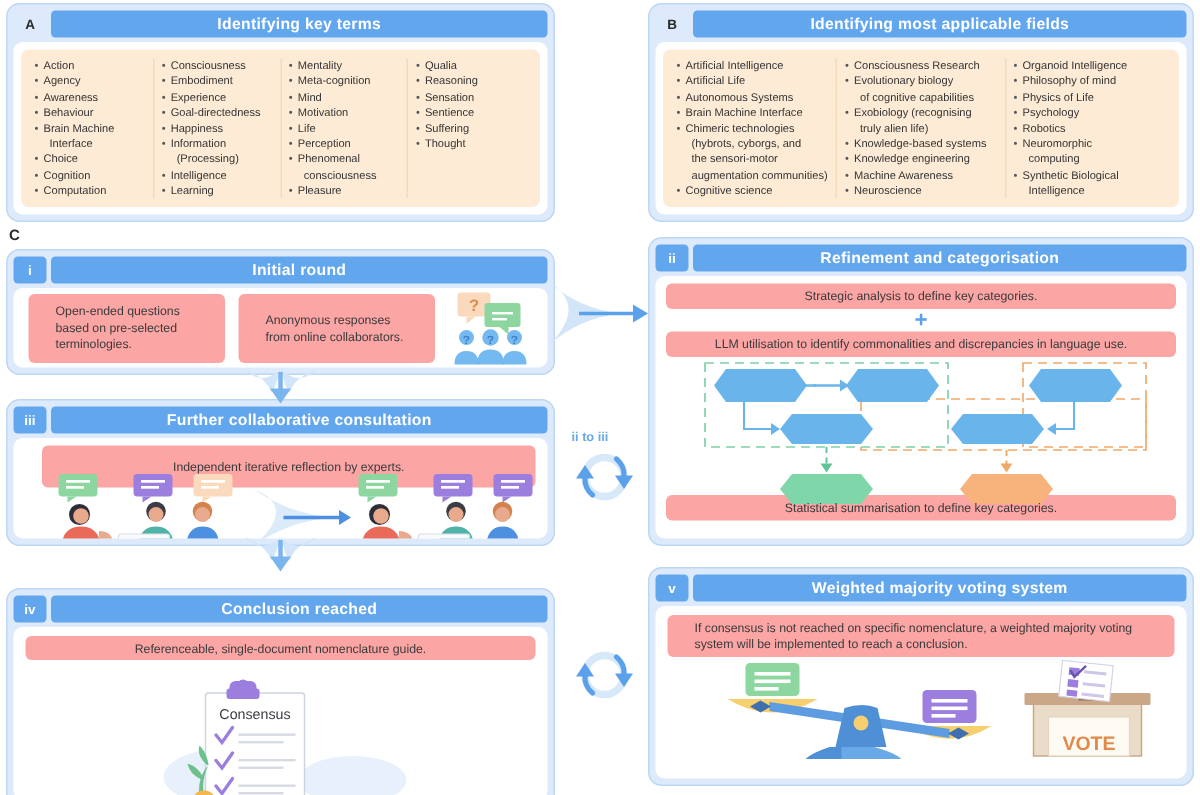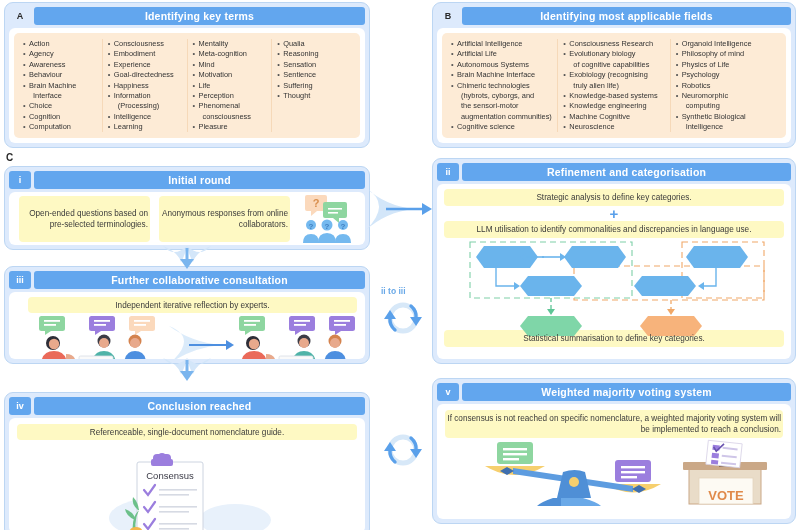--- a/index.html
+++ b/index.html
@@ -27,24 +27,24 @@
   .tcol { flex:1; padding:0 5px; }
   .tcol + .tcol { border-left:1px solid #f6d9b9; }
   .tcol ul { list-style:none; }
   .tcol li { font-size:7.4px; color:#333; line-height:10.4px;
              padding-left:6px; position:relative; }
   .tcol li::before { content:"\2022"; position:absolute; left:0; color:#555; }
   .tcol li.cont { padding-left:10px; }
   .tcol li.cont::before { content:""; }
 
   
-  .strip { background:#fef9c3; border-radius:4px; color:#3a3a3a;
-           font-size:8.2px; line-height:11px; text-align:right;
+  .strip { background:#fca5a5; border-radius:4px; color:#3a3a3a;
+           font-size:8.2px; line-height:11px; text-align:left;
            display:flex; align-items:center; justify-content:center;
-           padding:4px 2px; }
+           padding:4px 18px; }
 
   
   #panel-i .row { display:flex; align-items:center; gap:9px;
                   padding:9px 10px; height:100%; }
   #panel-i .strip { flex:1; height:46px; }
 
   
   .plus { color:#5aa0ea; font-size:15px; font-weight:bold; text-align:center;
           line-height:13px; }
   .conn-label { position:absolute; color:#6aa9e8; font-size:8.5px;
@@ -139,21 +139,21 @@
           </div>
         <div class="tcol">
             <ul>
               <li>Consciousness Research</li>
               <li>Evolutionary biology</li>
               <li class="cont">of cognitive capabilities</li>
               <li>Exobiology (recognising</li>
               <li class="cont">truly alien life)</li>
               <li>Knowledge-based systems</li>
               <li>Knowledge engineering</li>
-              <li>Machine Cognitive</li>
+              <li>Machine Awareness</li>
               <li>Neuroscience</li>
             </ul>
           </div>
         <div class="tcol">
             <ul>
               <li>Organoid Intelligence</li>
               <li>Philosophy of mind</li>
               <li>Physics of Life</li>
               <li>Psychology</li>
               <li>Robotics</li>
@@ -203,21 +203,21 @@
       </div>
     </div>
   </div>
 
   <div class="card" id="panel-iii" style="left:4px; top:266px; width:366px; height:98px;">
     <div class="card-head">
       <div class="tag roman">iii</div>
       <div class="bar">Further collaborative consultation</div>
     </div>
     <div class="body">
-      <div class="strip" style="margin:5px 8px 0 19px; height:16px;">Independent iterative reflection by experts.</div>
+      <div class="strip" style="margin:5px 8px 0 19px; height:28px;">Independent iterative reflection by experts.</div>
       <div class="ill" style="left:8px; top:24px; width:348px; height:48px;">
         <svg width="348" height="48" viewBox="0 0 348 48">
           <g>
             <rect x="22" y="0" width="26" height="15" rx="2.5" fill="#8ed6a0"></rect>
             <path d="M28 15 l0 4 l6 -4 z" fill="#8ed6a0"></path>
             <rect x="27" y="4" width="16" height="1.8" fill="#fff"></rect>
               <rect x="27" y="8" width="12" height="1.8" fill="#fff"></rect>
             <rect x="72" y="0" width="26" height="15" rx="2.5" fill="#9b7ede"></rect>
             <path d="M78 15 l0 4 l6 -4 z" fill="#9b7ede"></path>
             <rect x="77" y="4" width="16" height="1.8" fill="#fff"></rect>

